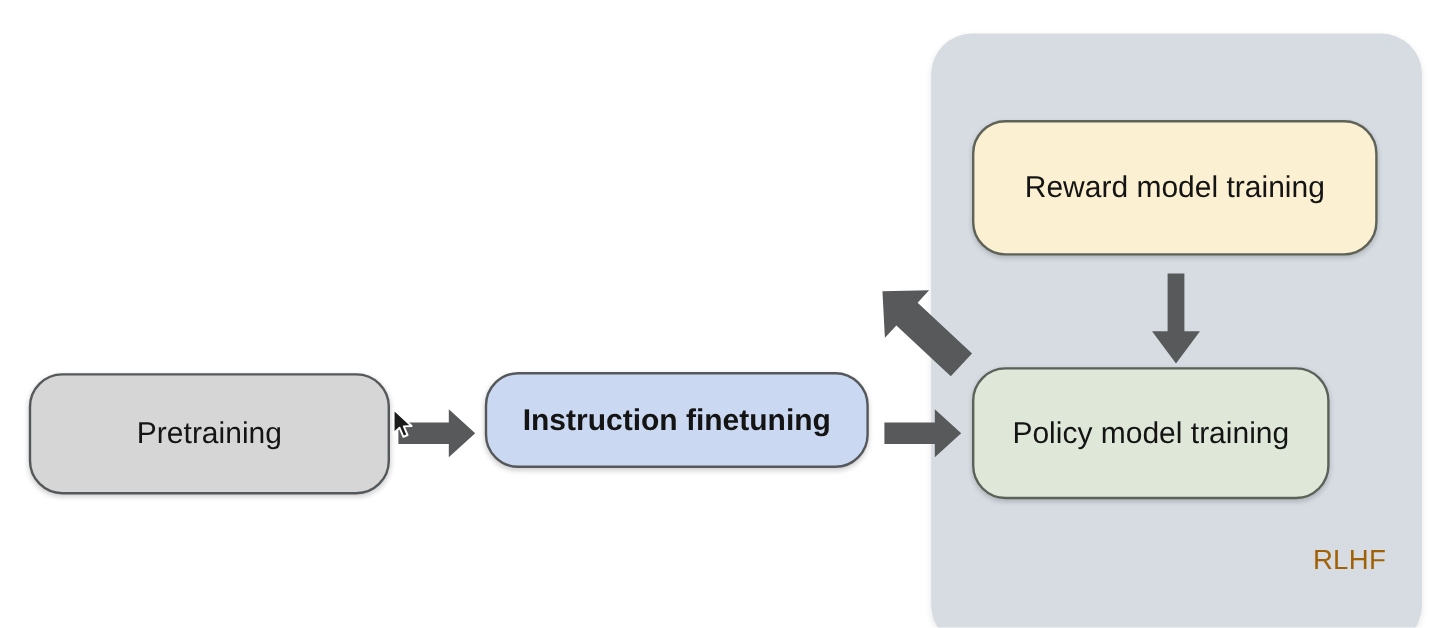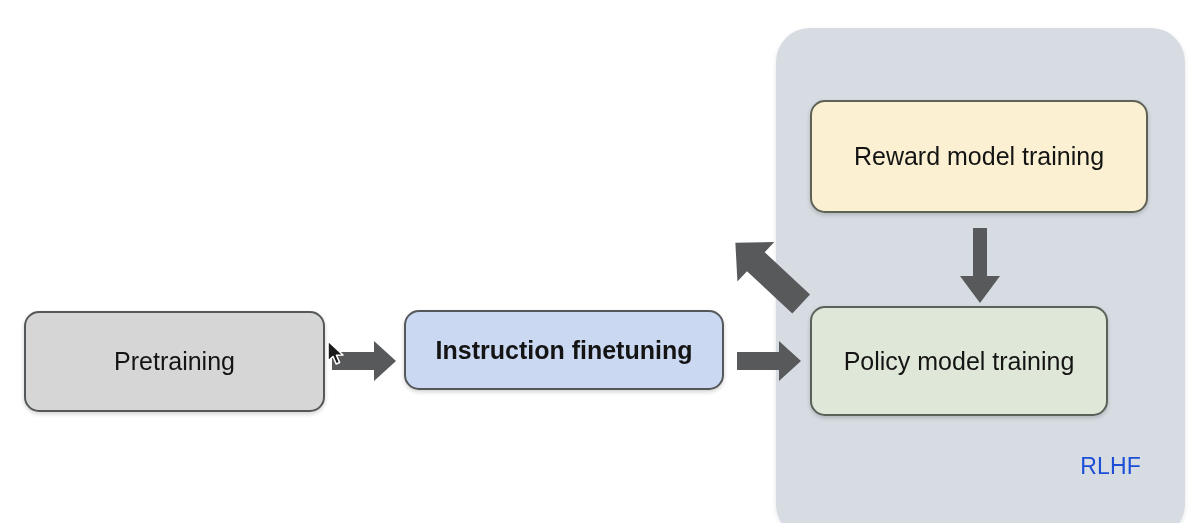--- a/index.html
+++ b/index.html
@@ -28,37 +28,37 @@
     top: 28px;
     width: 409px;
     height: 510px;           
     background: #d6dce2;
     border-radius: 34px;
     box-shadow: 0 2px 5px rgba(0,0,0,0.10);
   }
 
   .rlhf-label {
     position: absolute;
-    right: 44px;
+    right: 30px;
     bottom: 58px;
     font-size: 23px;
-    color: #1d4ed8;
+    color: #a16207;
     letter-spacing: 0.2px;
     font-family: "Liberation Sans", sans-serif;
   }
 
   
   .node {
     position: absolute;
     box-sizing: border-box;
     display: flex;
     align-items: center;
     justify-content: center;
     border: 2px solid #55585a;
-    border-radius: 15px;
+    border-radius: 28px;
     color: #141414;
     font-size: 25px;
     font-family: "Liberation Sans", sans-serif;
     line-height: 1;
     text-align: center;
     box-shadow: 0 2px 4px rgba(0,0,0,0.18);
   }
 
   .node-pretraining {
     left: 24px;

